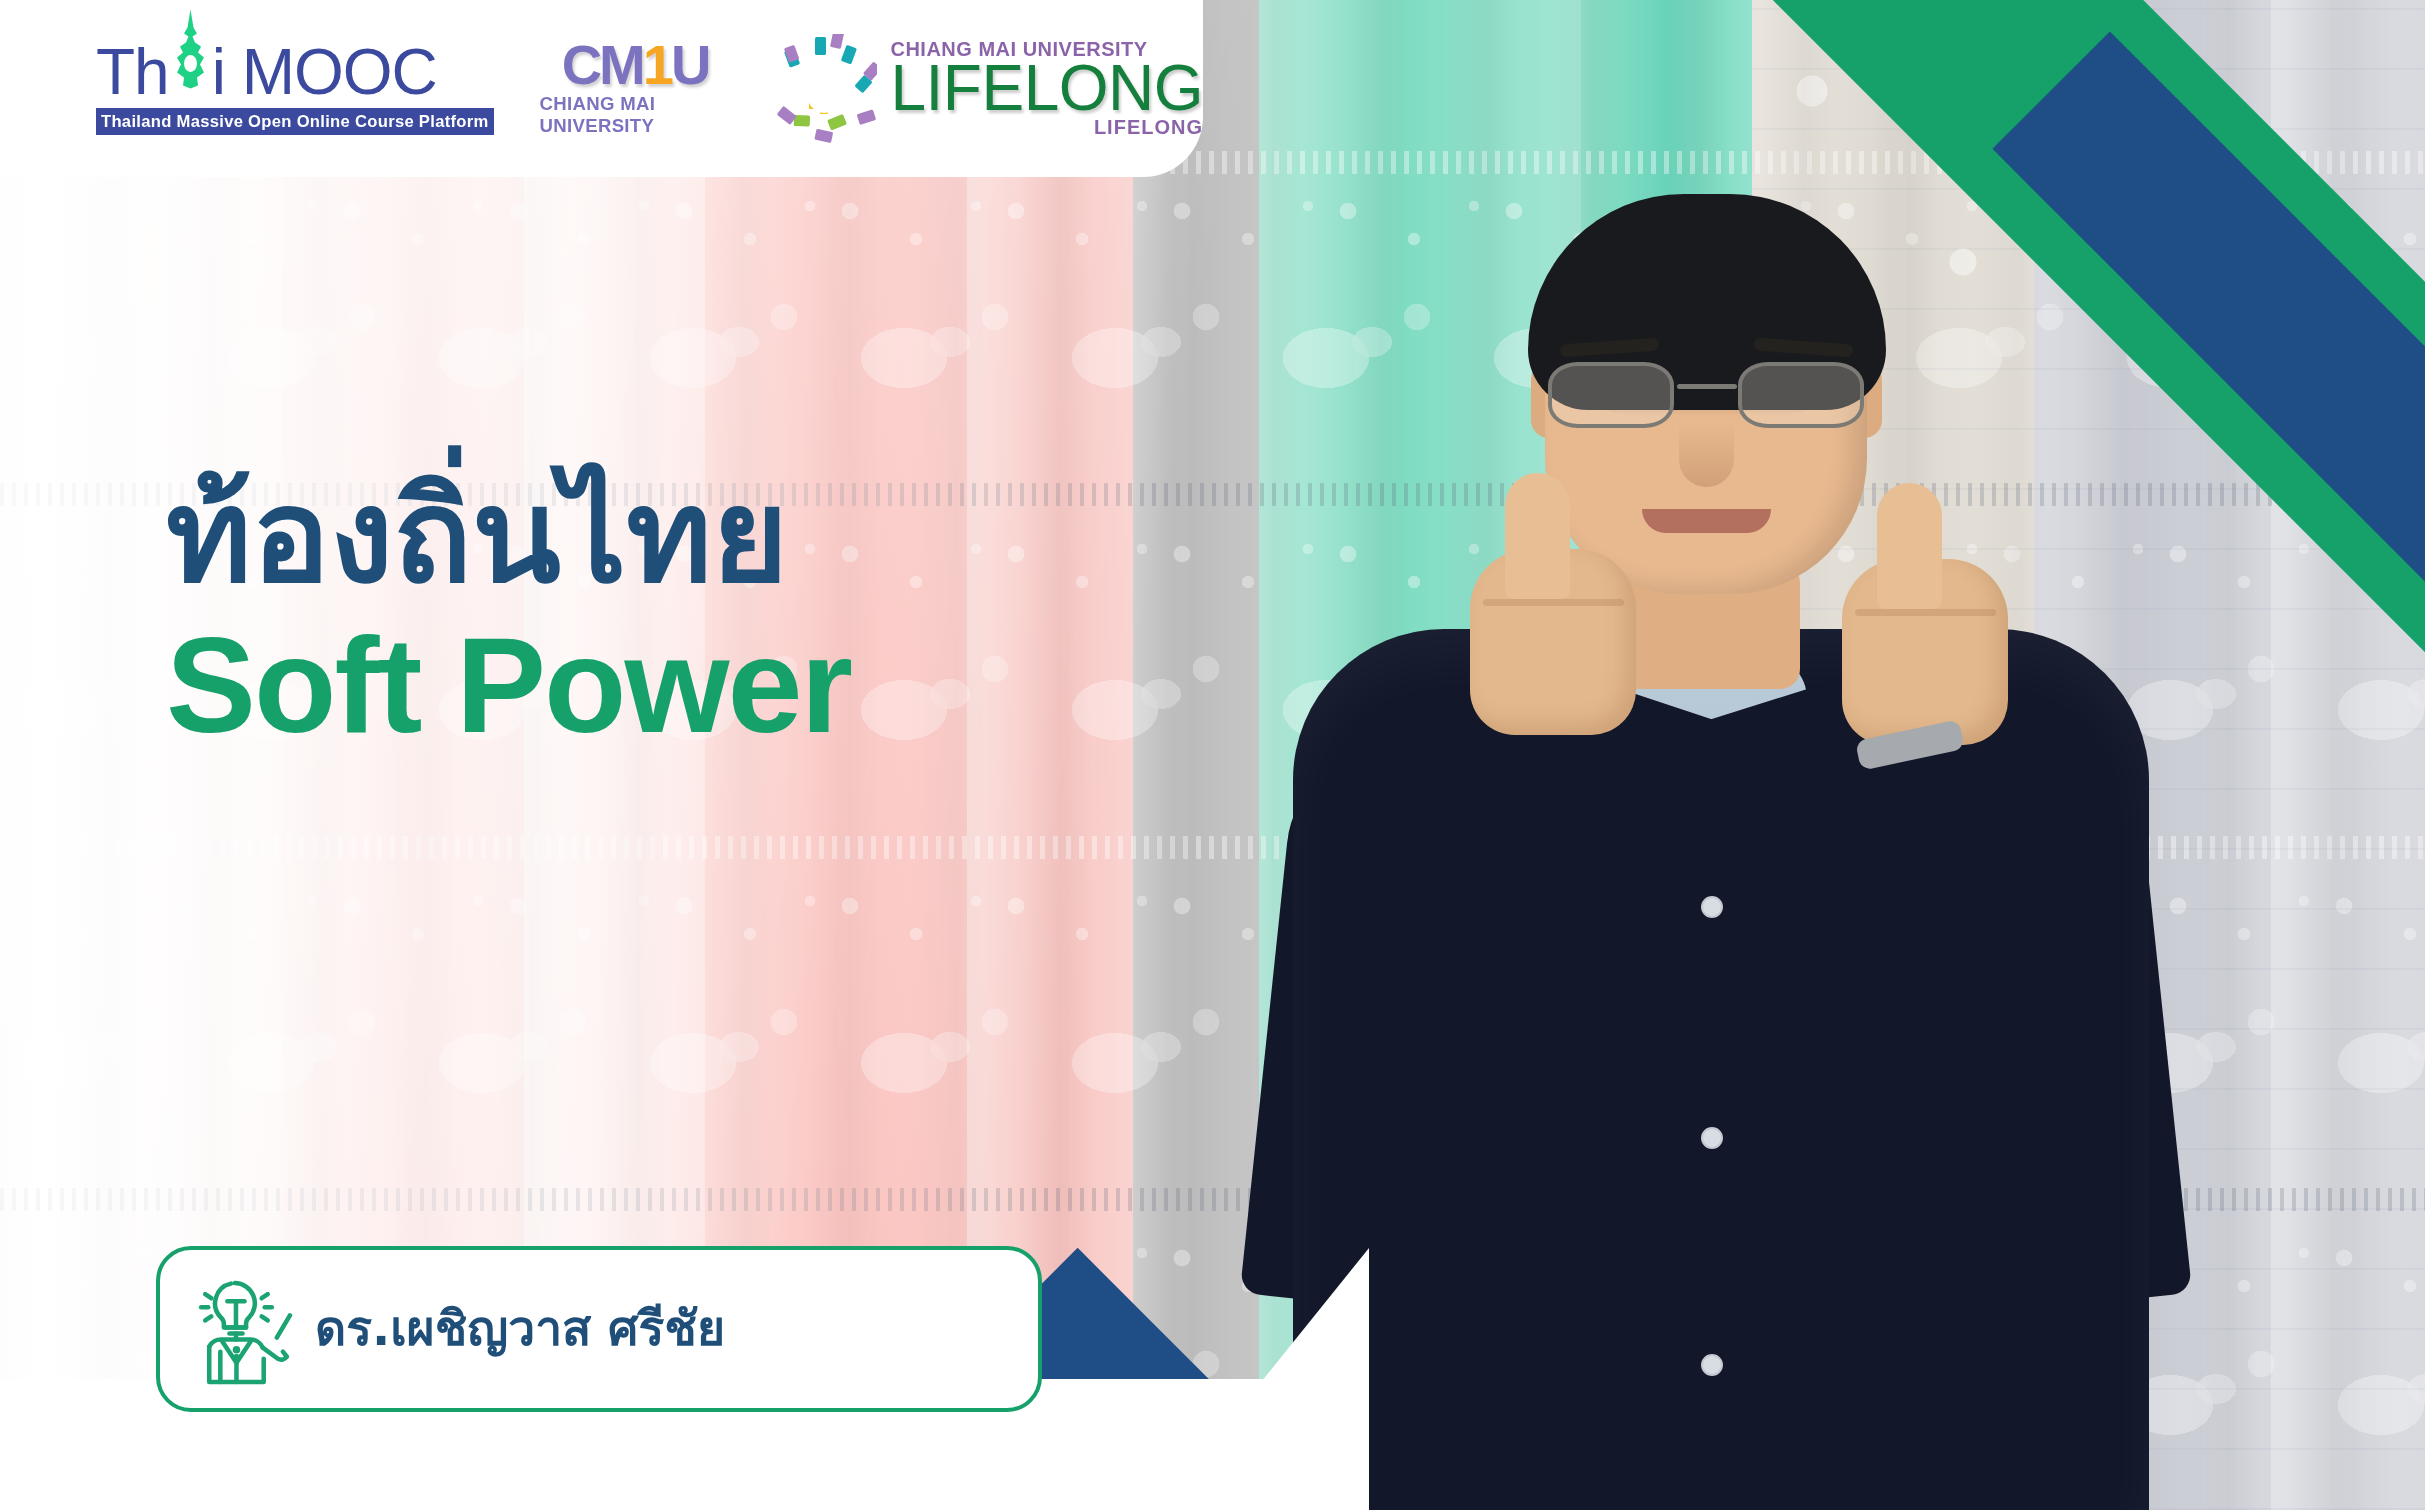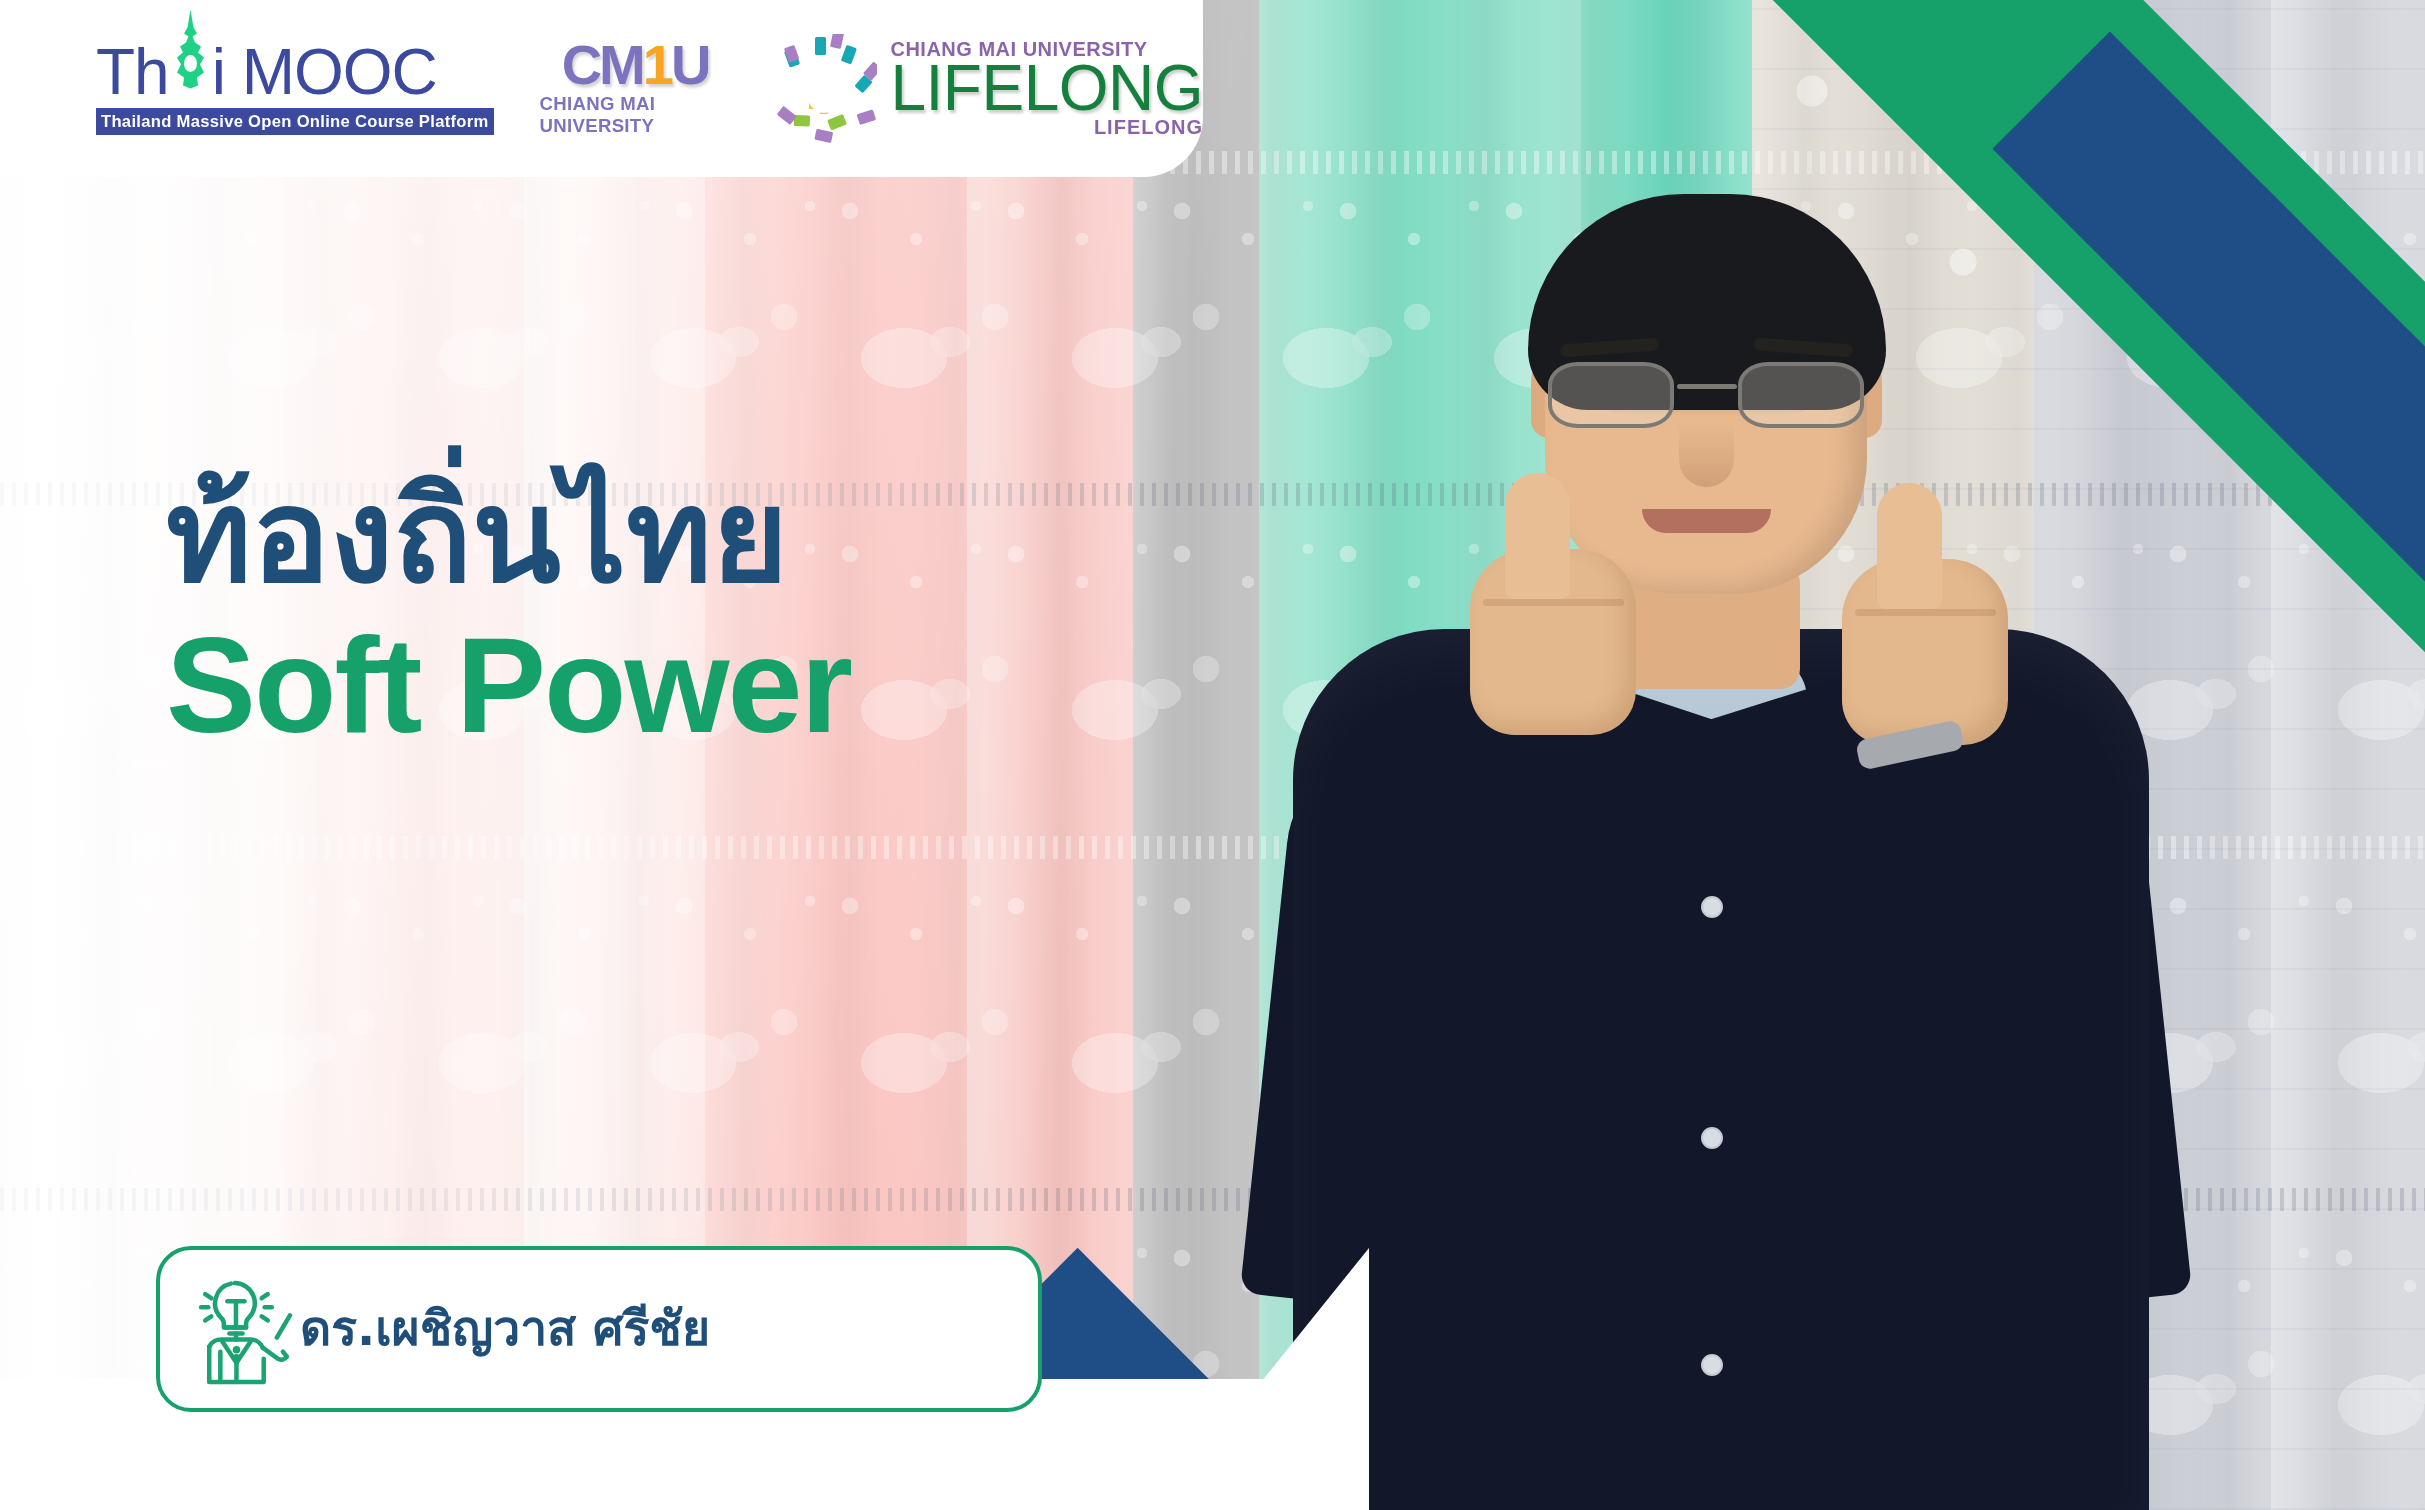--- a/index.html
+++ b/index.html
@@ -187,21 +187,21 @@
   .t-line1 { font-size:130px; font-weight:bold; color:#1f4e79; line-height:1.06;
              font-family:"DejaVu Sans","Liberation Sans",sans-serif; }
   .t-line2 { font-size:110px; font-weight:bold; color:#1f4e79; line-height:1.12;
              font-family:"DejaVu Sans","Liberation Sans",sans-serif; }
   .t-line3 { margin-top:12px; font-size:135px; font-weight:bold; color:#16a06a;
              letter-spacing:-2px; line-height:1.0; }
 
   
   .badge { position:absolute; left:156px; top:1246px; width:886px; height:166px;
            background:#ffffff; border:4px solid #16a06a; border-radius:35px;
-           display:flex; align-items:center; padding-left:27px; gap:7px; }
+           display:flex; align-items:center; padding-left:27px; gap:22px; }
   .badge-icon { width:106px; height:116px; flex:none; }
   .badge-txt { display:flex; flex-direction:column; }
   .sp-name { font-size:48px; font-weight:bold; color:#1f4e79; line-height:1.12;
              font-family:"DejaVu Sans","Liberation Sans",sans-serif; }
   .sp-org  { font-size:32px; color:#3d7fb5; line-height:1.2;
              font-family:"DejaVu Sans","Liberation Sans",sans-serif; }
 </style>
 </head>
 <body>
 

